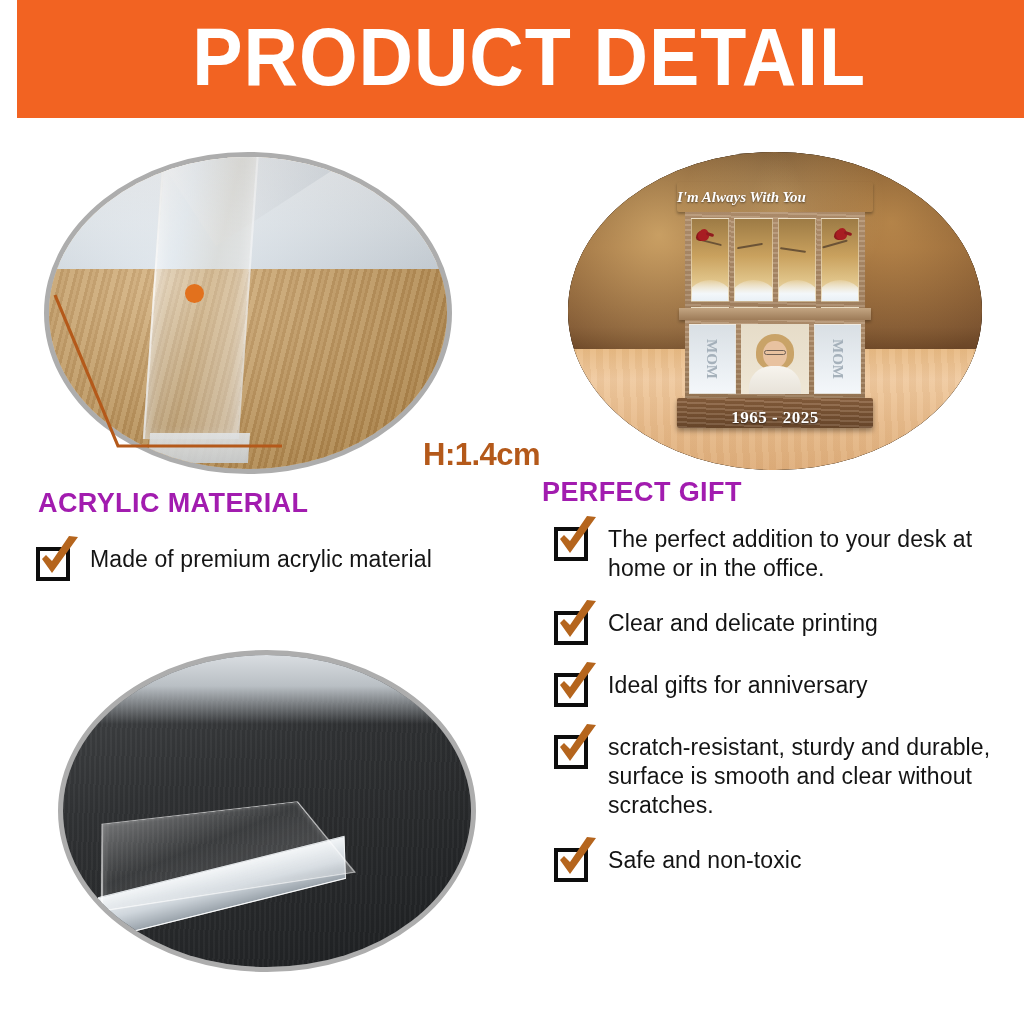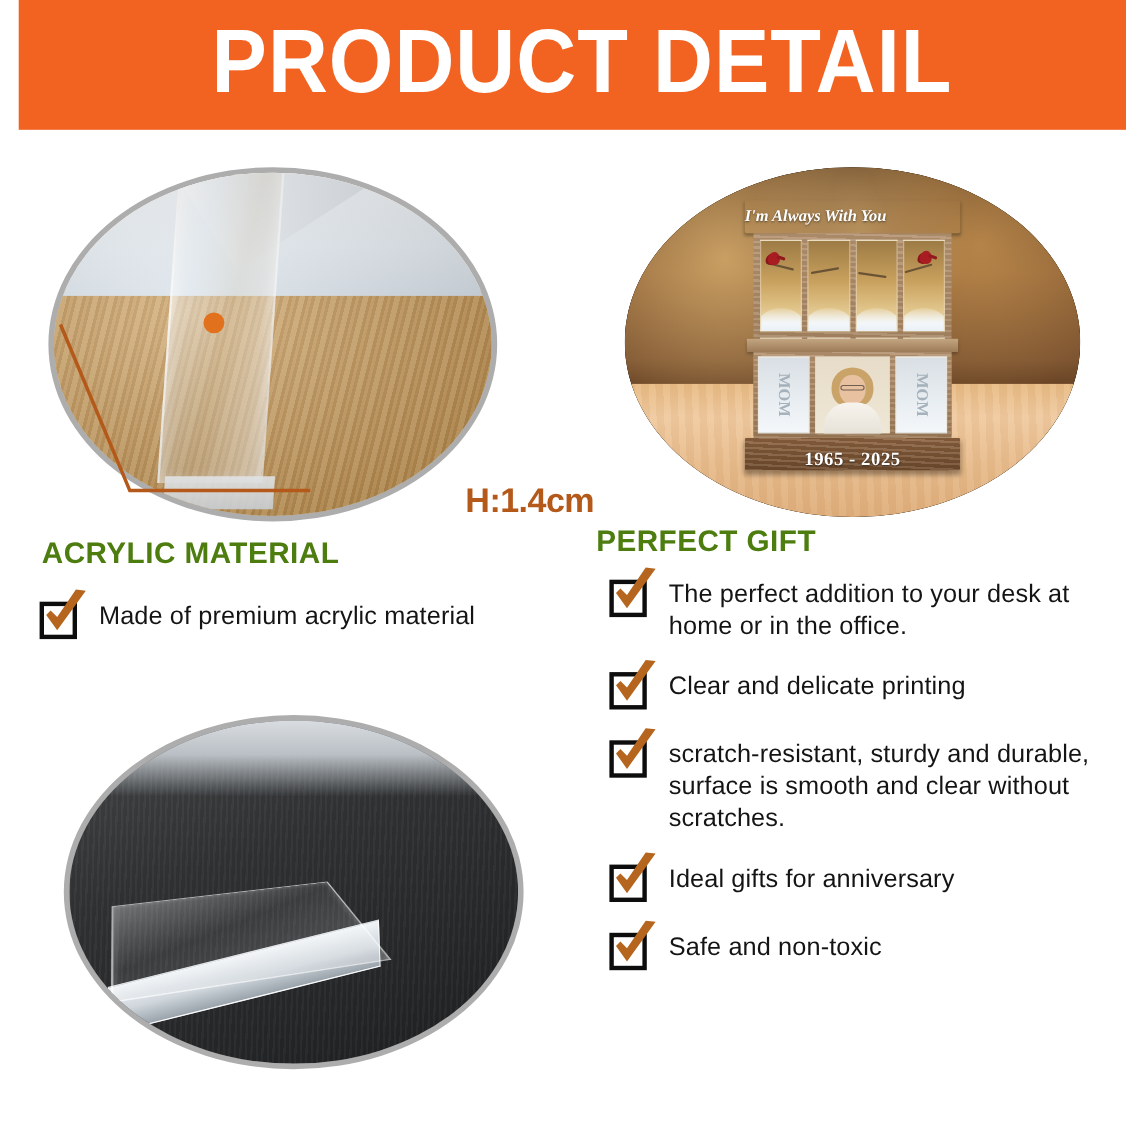--- a/index.html
+++ b/index.html
@@ -420,21 +420,21 @@
     font-size: 17px;
     letter-spacing: 0.5px;
     text-shadow: 0 1px 2px rgba(0,0,0,0.6);
   }
 
   
   .section-heading {
     position: absolute;
     font-size: 27px;
     font-weight: bold;
-    color: #4d7c0f;
+    color: #a21caf;
     letter-spacing: 0.4px;
     white-space: nowrap;
   }
   #heading-acrylic { left: 38px; top: 488px; }
   #heading-gift { left: 542px; top: 477px; }
 
   
   .check-list {
     position: absolute;
   }
@@ -607,30 +607,30 @@
     </div>
     <div class="check-text">Clear and delicate printing</div>
   </div>
 
   <div class="check-item">
     <div class="checkbox">
       <svg viewBox="0 0 50 48">
         <path d="M7,24 L17,38 L43,2 L34,1 L17,26 L11,20 Z" fill="#b5651d"></path>
       </svg>
     </div>
-    <div class="check-text">scratch-resistant, sturdy and durable, surface is smooth and clear without scratches.</div>
+    <div class="check-text">Ideal gifts for anniversary</div>
   </div>
 
   <div class="check-item">
     <div class="checkbox">
       <svg viewBox="0 0 50 48">
         <path d="M7,24 L17,38 L43,2 L34,1 L17,26 L11,20 Z" fill="#b5651d"></path>
       </svg>
     </div>
-    <div class="check-text">Ideal gifts for anniversary</div>
+    <div class="check-text">scratch-resistant, sturdy and durable, surface is smooth and clear without scratches.</div>
   </div>
 
   <div class="check-item">
     <div class="checkbox">
       <svg viewBox="0 0 50 48">
         <path d="M7,24 L17,38 L43,2 L34,1 L17,26 L11,20 Z" fill="#b5651d"></path>
       </svg>
     </div>
     <div class="check-text">Safe and non-toxic</div>
   </div>

